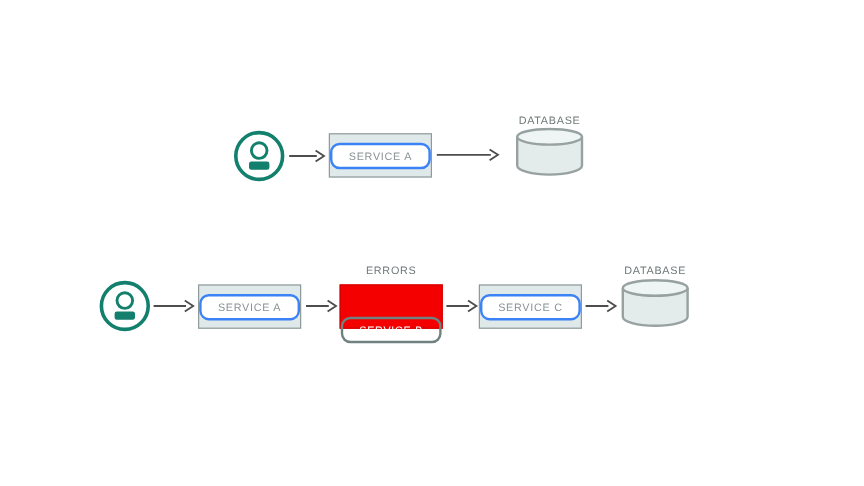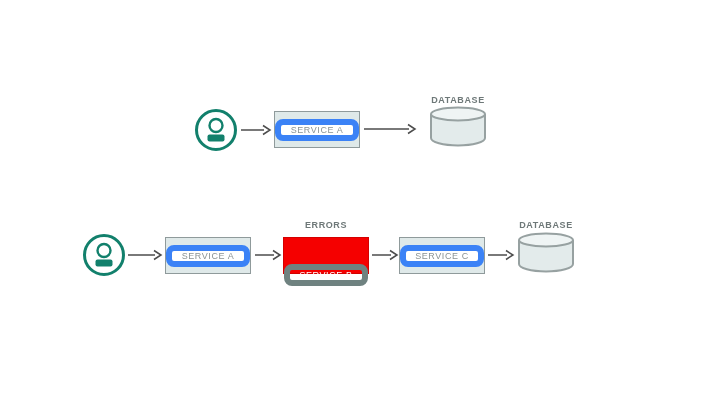--- a/index.html
+++ b/index.html
@@ -22,21 +22,21 @@
     border: 1px solid #8f9a9b;
     display: flex;
     align-items: center;
     justify-content: center;
   }
   .service-pill {
     min-width: 68px;
     height: 22px;
     padding: 0 19px;
     background: #ffffff;
-    border: 6px solid #3b82f6;
+    border: 2px solid #3b82f6;
     border-radius: 8px;
     display: flex;
     align-items: center;
     justify-content: center;
     font-size: 9px;
     letter-spacing: 0.6px;
     color: #8a9394;
     white-space: nowrap;
   }
   .service-box.error {
@@ -47,21 +47,21 @@
     background: transparent;
     border-color: #6f8280;
     color: #ffffff;
     margin-top: 39px;
   }
 
   .block-label {
     width: 100px;
     text-align: center;
     font-size: 9px;
-    font-weight: bold;
+    font-weight: normal;
     letter-spacing: 0.6px;
     color: #6e7878;
     white-space: nowrap;
   }
 
   svg { display: block; }
 </style>
 </head>
 <body>
 

